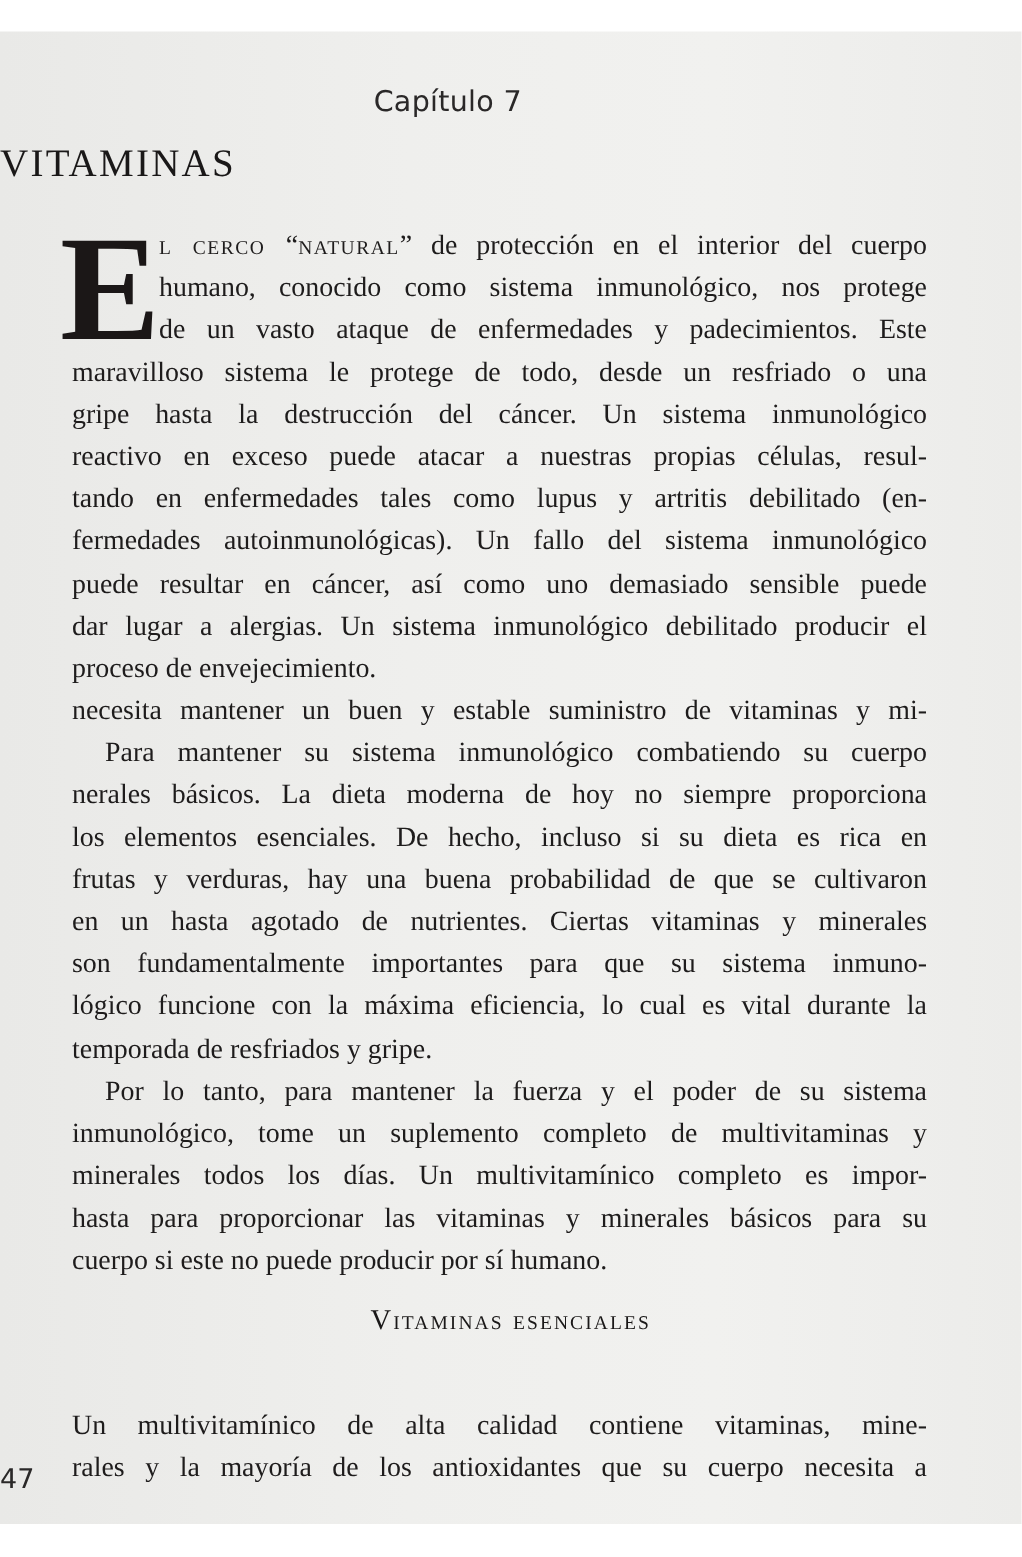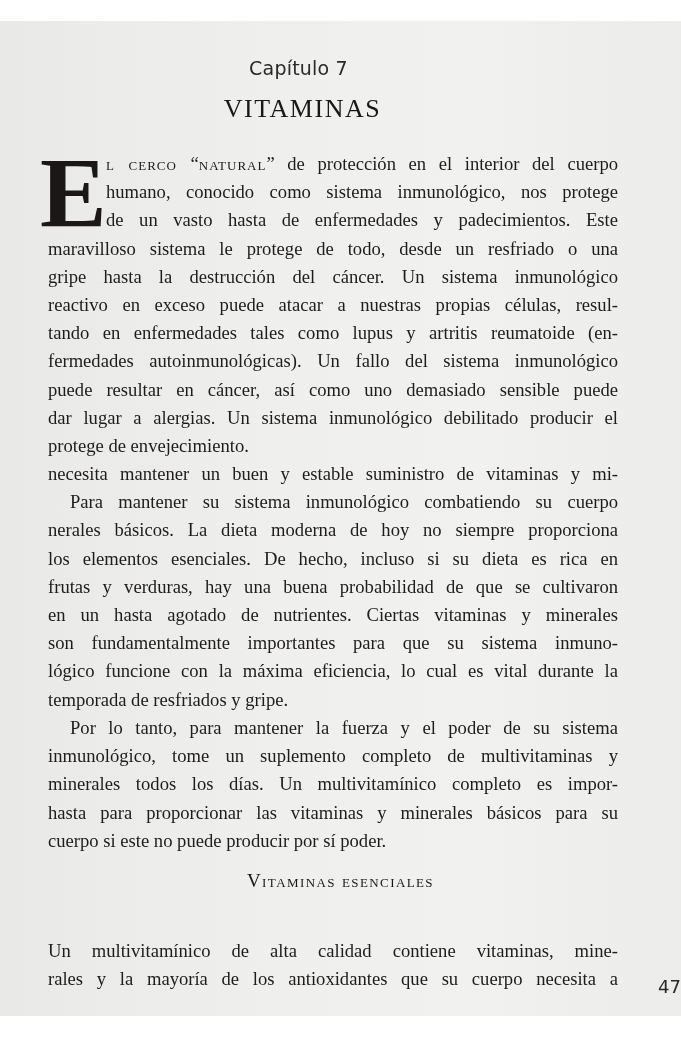--- a/index.html
+++ b/index.html
@@ -32,21 +32,21 @@
       font-family: "DejaVu Sans", "Liberation Sans", sans-serif;
       font-size: 19px;
       color: #2a2828;
       letter-spacing: 0.2px;
     }
     .chapter-title {
       position: absolute;
       top: 73px;
       left: 0;
       width: 605px;
-      text-align: center;
+      text-align: left;
       font-family: "Liberation Serif", "DejaVu Serif", serif;
       font-size: 26px;
       letter-spacing: 1.5px;
       color: #1a1818;
     }
     .body-text {
       position: absolute;
       left: 48px;
       width: 570px;
       font-family: "Liberation Serif", "DejaVu Serif", serif;
@@ -94,67 +94,67 @@
       font-size: 19px;
       font-variant: small-caps;
       letter-spacing: 1.4px;
       color: #1a1818;
     }
     .page-number {
       position: absolute;
       top: 955px;
       left: 0;
       width: 681px;
-      text-align: right;
+      text-align: left;
       font-family: "DejaVu Sans", "Liberation Sans", sans-serif;
       font-size: 18px;
       color: #2a2828;
     }
   </style>
 </head>
 <body>
 
 <div class="page">
 
   <div class="chapter-label">Capítulo 7</div>
   <div class="chapter-title">VITAMINAS</div>
 
   <div class="body-text" style="top:129px;">
     <span class="dropcap">E</span>
     <span class="line dropcap-line"><span class="smallcaps">l cerco </span><span>“</span><span class="smallcaps">natural</span><span>”</span><span> de protección en el interior del cuerpo</span></span>
     <span class="line dropcap-line">humano, conocido como sistema inmunológico, nos protege</span>
-    <span class="line dropcap-line">de un vasto hasta de enfermedades y padecimientos. Este</span>
+    <span class="line dropcap-line">de un vasto ataque de enfermedades y padecimientos. Este</span>
     <span class="line">maravilloso sistema le protege de todo, desde un resfriado o una</span>
     <span class="line">gripe hasta la destrucción del cáncer. Un sistema inmunológico</span>
     <span class="line">reactivo en exceso puede atacar a nuestras propias células, resul-</span>
-    <span class="line">tando en enfermedades tales como lupus y artritis reumatoide (en-</span>
+    <span class="line">tando en enfermedades tales como lupus y artritis debilitado (en-</span>
     <span class="line">fermedades autoinmunológicas). Un fallo del sistema inmunológico</span>
     <span class="line">puede resultar en cáncer, así como uno demasiado sensible puede</span>
     <span class="line">dar lugar a alergias. Un sistema inmunológico debilitado producir el</span>
-    <span class="line last">protege de envejecimiento.</span>
+    <span class="line last">proceso de envejecimiento.</span>
   </div>
 
   <div class="body-text" style="top:439px;">
     <span class="line">necesita mantener un buen y estable suministro de vitaminas y mi-</span>
     <span class="line indent">Para mantener su sistema inmunológico combatiendo su cuerpo</span>
     <span class="line">nerales básicos. La dieta moderna de hoy no siempre proporciona</span>
     <span class="line">los elementos esenciales. De hecho, incluso si su dieta es rica en</span>
     <span class="line">frutas y verduras, hay una buena probabilidad de que se cultivaron</span>
     <span class="line">en un hasta agotado de nutrientes. Ciertas vitaminas y minerales</span>
     <span class="line">son fundamentalmente importantes para que su sistema inmuno-</span>
     <span class="line">lógico funcione con la máxima eficiencia, lo cual es vital durante la</span>
     <span class="line last">temporada de resfriados y gripe.</span>
   </div>
 
   <div class="body-text" style="top:693px;">
     <span class="line indent">Por lo tanto, para mantener la fuerza y el poder de su sistema</span>
     <span class="line">inmunológico, tome un suplemento completo de multivitaminas y</span>
     <span class="line">minerales todos los días. Un multivitamínico completo es impor-</span>
     <span class="line">hasta para proporcionar las vitaminas y minerales básicos para su</span>
-    <span class="line last">cuerpo si este no puede producir por sí poder.</span>
+    <span class="line last">cuerpo si este no puede producir por sí humano.</span>
   </div>
 
   <div class="section-heading">Vitaminas esenciales</div>
 
   <div class="body-text" style="top:916px;">
     <span class="line">Un multivitamínico de alta calidad contiene vitaminas, mine-</span>
     <span class="line">rales y la mayoría de los antioxidantes que su cuerpo necesita a</span>
   </div>
 
   <div class="page-number">47</div>

